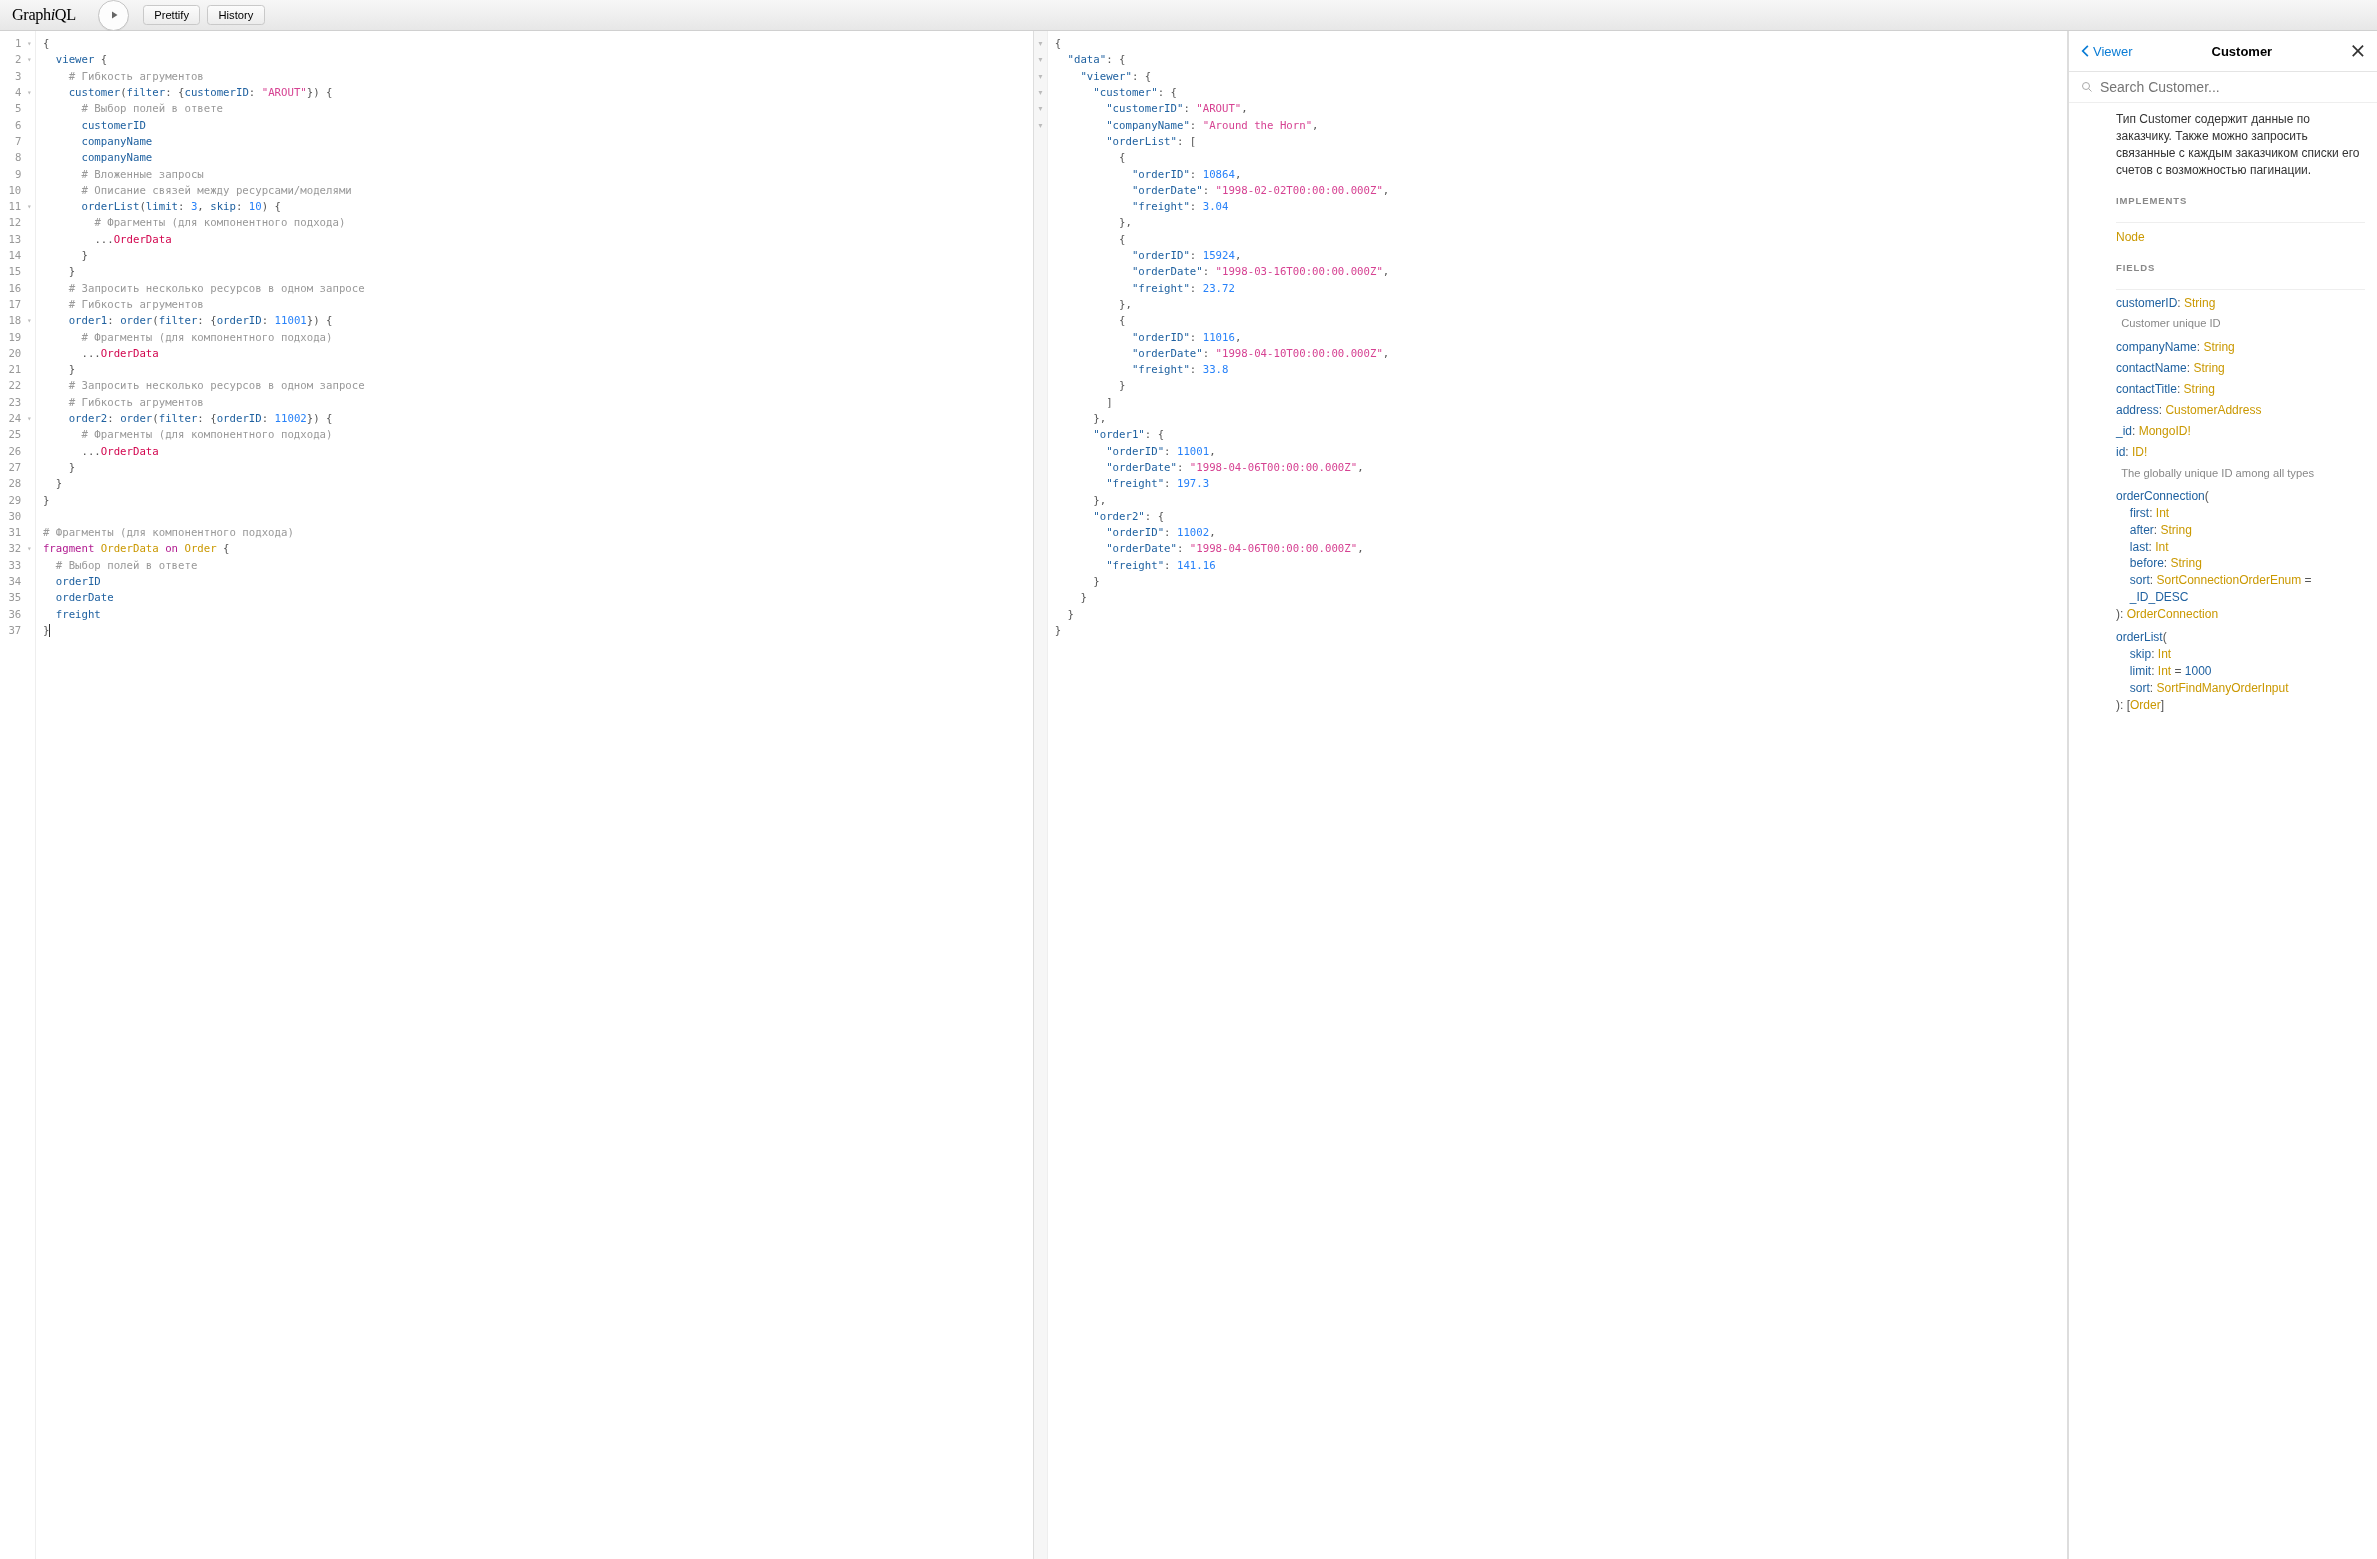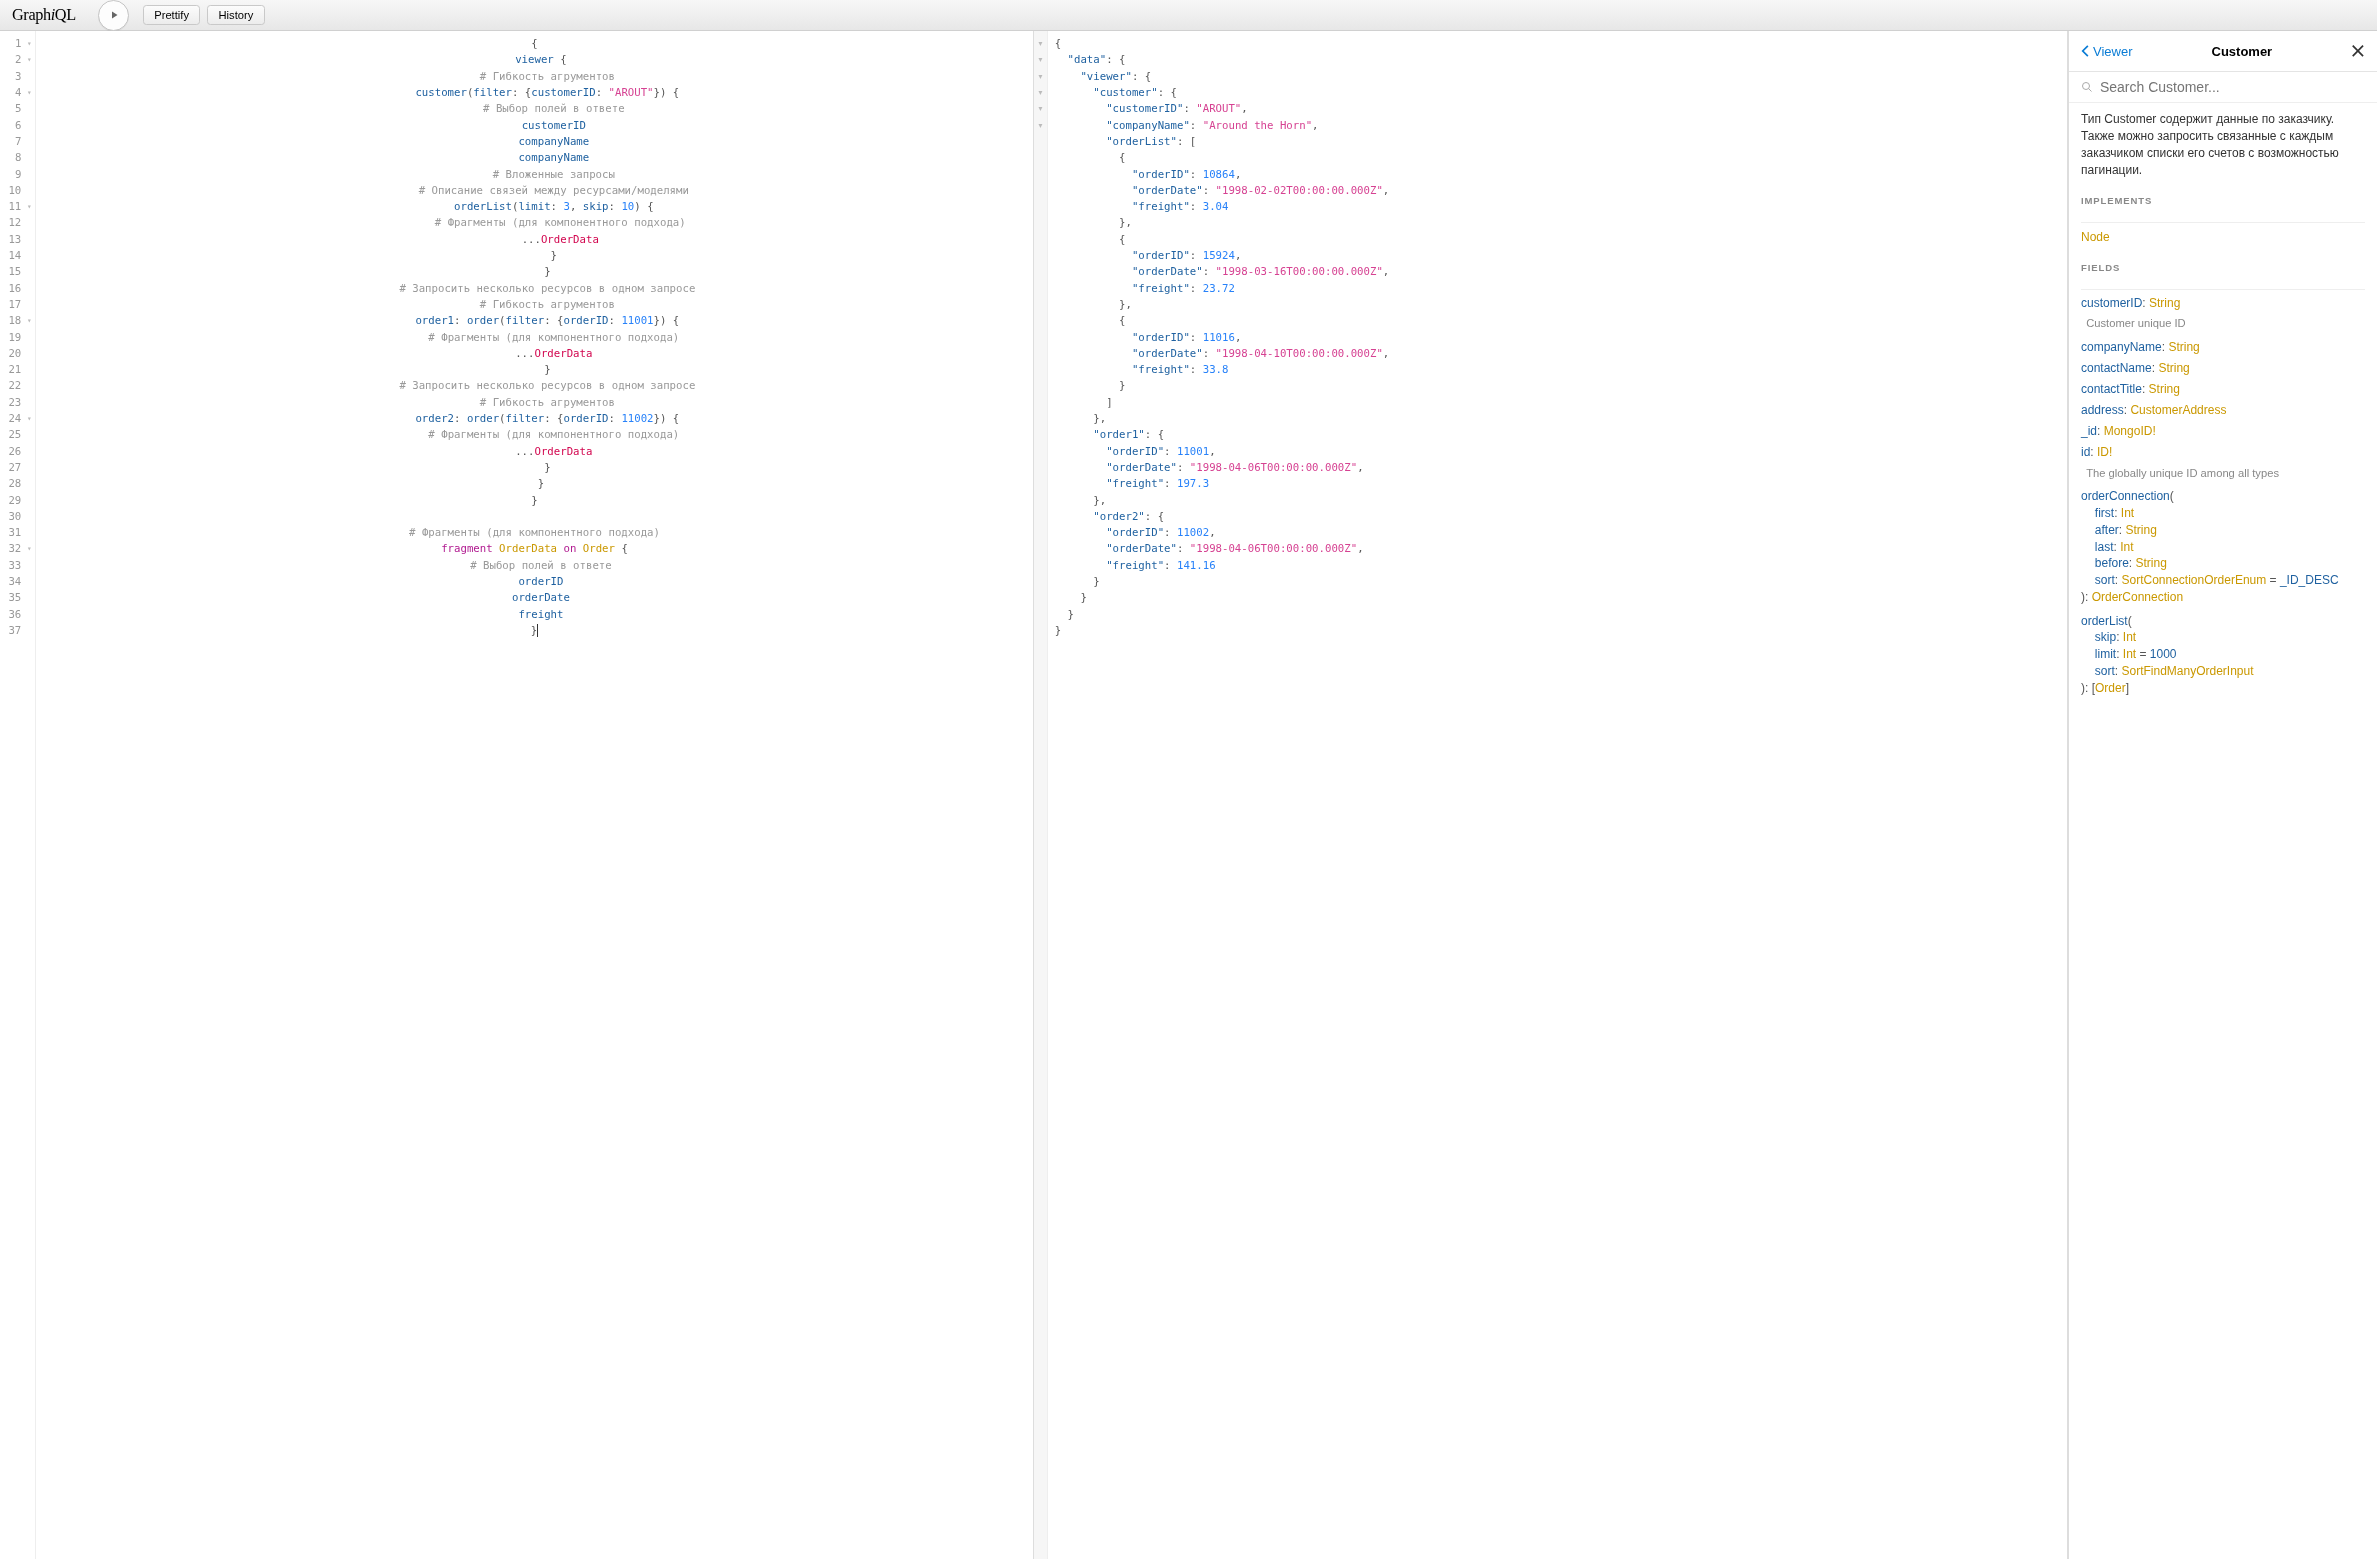--- a/index.html
+++ b/index.html
@@ -39,21 +39,21 @@
   text-align: right; color: #999;
   font-family: Menlo, Consolas, monospace; font-size: 10.7px; line-height: 16.3px;
   background: #fff; border-right: 0.9px solid #eee;
   user-select: none;
 }
 .gutter .ln { display:block; padding-right: 10.3px; position: relative; }
 .gutter .fold::after { content: "▾"; position: absolute; right: 0; top: 0; font-size: 7.7px; color: #bbb; }
 .code {
   flex:1; padding: 5.2px 6.9px; overflow: auto;
   font-family: Menlo, Consolas, monospace; font-size: 10.7px; line-height: 16.3px;
-  white-space: pre; color: #333; text-align: center;
+  white-space: pre; color: #333;
 }
 .qv-bar {
   background: #eee; border-top: 0.9px solid #ddd;
   padding: 6.9px 13.8px; font-size: 9.5px; letter-spacing: 1px;
   color: #888; font-weight: 600;
 }
 
 .result-pane { flex: 1; display: flex; min-width: 0; background: #fff; border-right: 0.9px solid #ddd; }
 .result-gutter { width: 13.8px; background: #f6f6f6; border-right: 0.9px solid #eee; padding-top:5.2px;}
 .result-gutter span { display:block; font-size:7.7px; color:#bbb; text-align:center; line-height:16.3px;}
@@ -70,21 +70,21 @@
 .docs-head {
   height: 41px; border-bottom: 0.9px solid #e4e4e4;
   display: flex; align-items: center; justify-content: space-between;
   padding: 0 12px;
 }
 .docs-back { color: #0a7cd5; font-size: 13px; display: flex; align-items: center; gap: 3.4px; cursor:pointer; }
 .docs-title { font-weight: 600; flex: 1; text-align: center; font-size: 13px; }
 .docs-close { font-size: 19px; color: #333; cursor: pointer; line-height: 1; }
 .docs-search { display:flex; align-items:center; gap:6.9px; padding: 6.9px 12px; border-bottom:0.9px solid #eee; color:#999;}
 .docs-search input { border: none; outline: none; font-size: 14px; flex:1; }
-.docs-body { flex:1; overflow:auto; padding: 8.6px 12px 26px; font-size: 12px; line-height: 1.4; }
+.docs-body { flex:1; overflow:auto; padding: 8.6px 12px 26px; font-size: 12px; line-height: 1.4; margin-left: 35px; }
 .docs-desc { color: #333; margin-bottom: 15.5px; }
 .docs-section-label { color: #888; font-size: 9.5px; letter-spacing: 0.9px; font-weight:600; margin: 15.5px 0 5.2px; border-bottom:0.9px solid #eee; padding-bottom:15px;}
 .type-link { color: #ca9800; }
 .field-name { color: #1f61a0; }
 .keyword { color: #555; }
 .field-line { margin: 4.3px 0; }
 .field-desc { color: #888; margin: 1.7px 0 6.9px 5.2px; font-size: 11.2px; }
 .arg-block { margin: 5.2px 0 6.9px; }
 .arg-block .arg-line { margin-left: 13.8px; }
 

